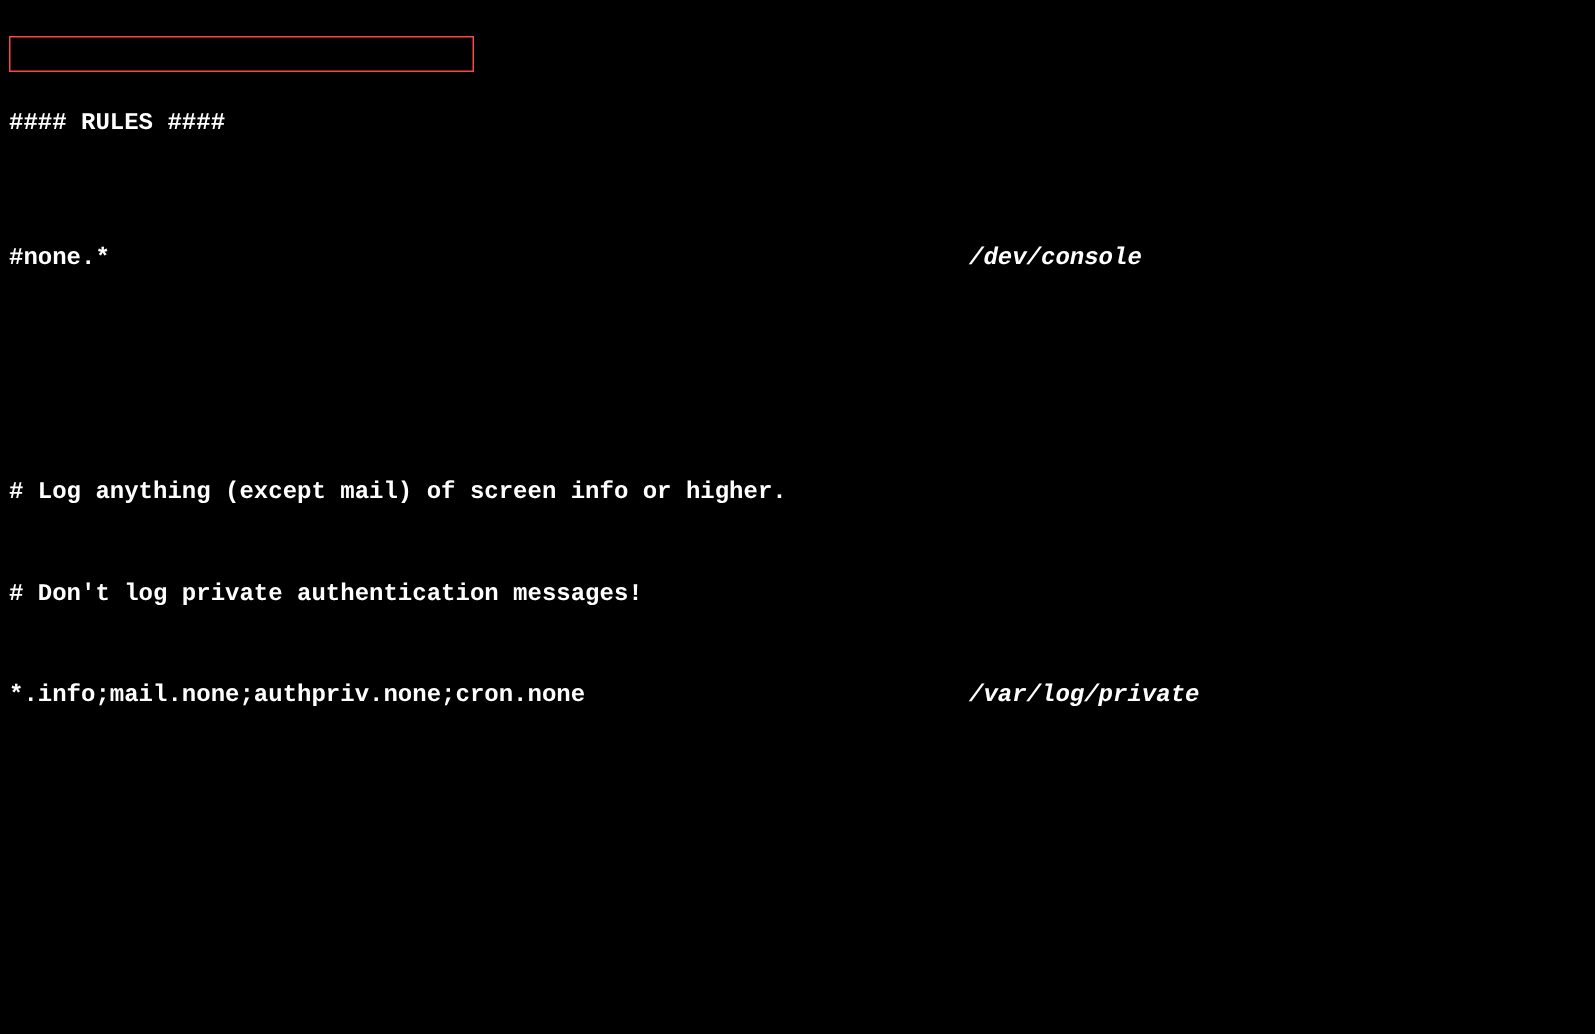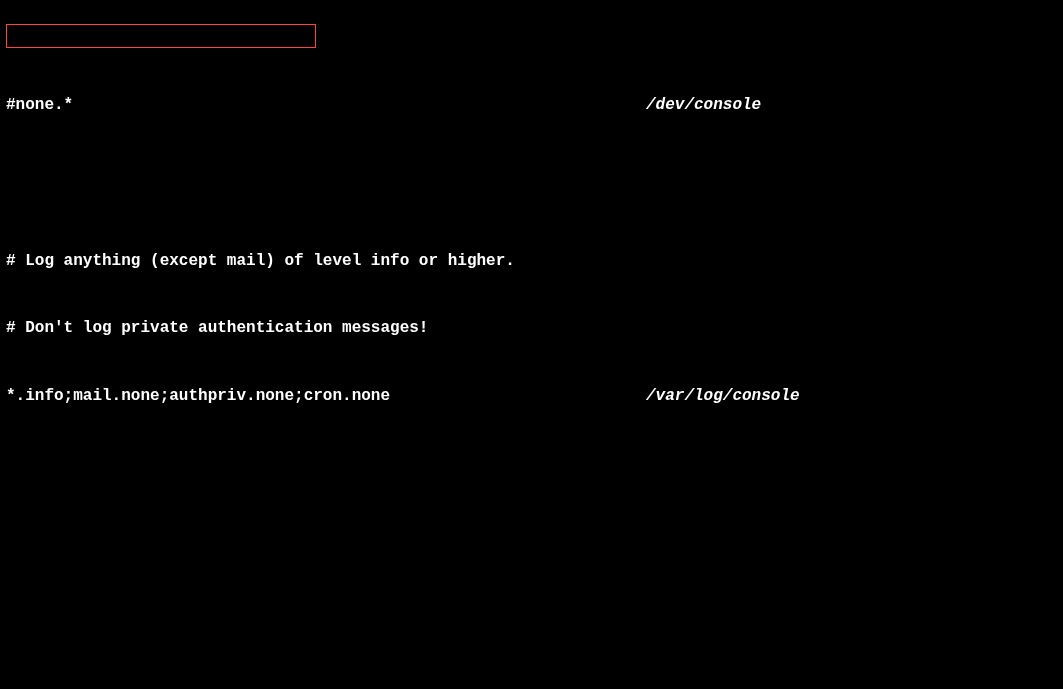--- a/index.html
+++ b/index.html
@@ -55,27 +55,28 @@
     .rule-action {
       flex: 1;
       font-style: italic;
     }
   </style>
 </head>
 <body>
 
 <div class="terminal">
   <div class="highlight-box"></div>
+  <span class="line">#### RULES ####</span>
   
   <span class="line rule-line"><span class="rule-selector">#none.*</span><span class="rule-action">/dev/console</span></span>
   <span class="line"></span>
   
-  <span class="line"># Log anything (except mail) of level info or higher.</span>
+  <span class="line"># Log anything (except mail) of screen info or higher.</span>
   <span class="line"># Don't log private authentication messages!</span>
-  <span class="line rule-line"><span class="rule-selector">*.info;mail.none;authpriv.none;cron.none</span><span class="rule-action">/var/log/console</span></span>
+  <span class="line rule-line"><span class="rule-selector">*.info;mail.none;authpriv.none;cron.none</span><span class="rule-action">/var/log/private</span></span>
   
   
   
   
   
   
   
   
   
   

